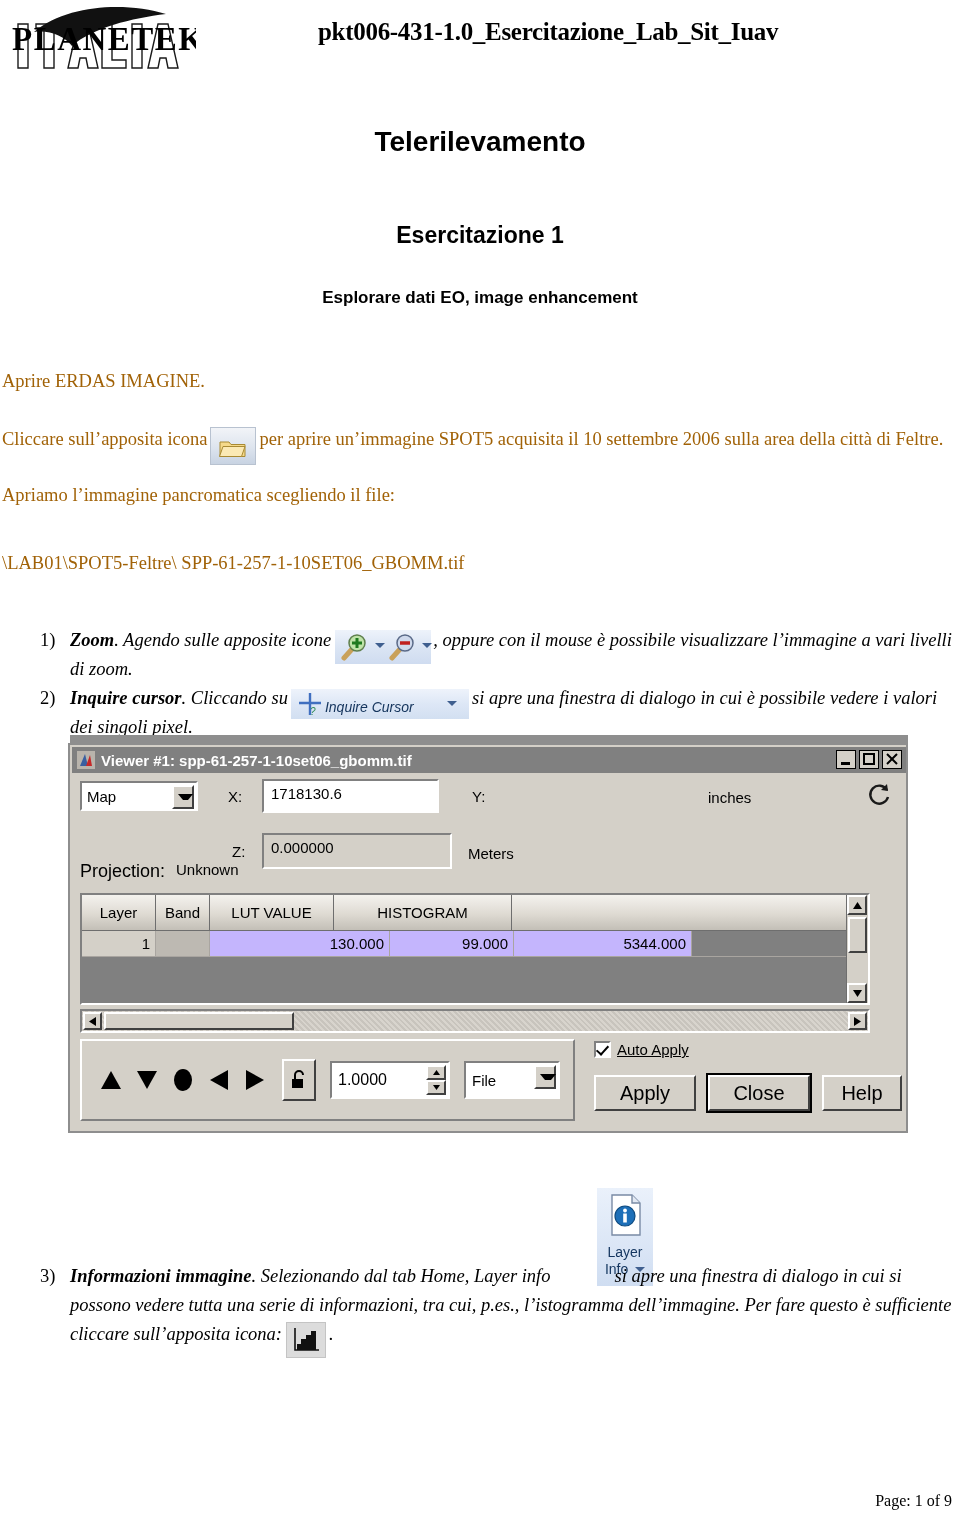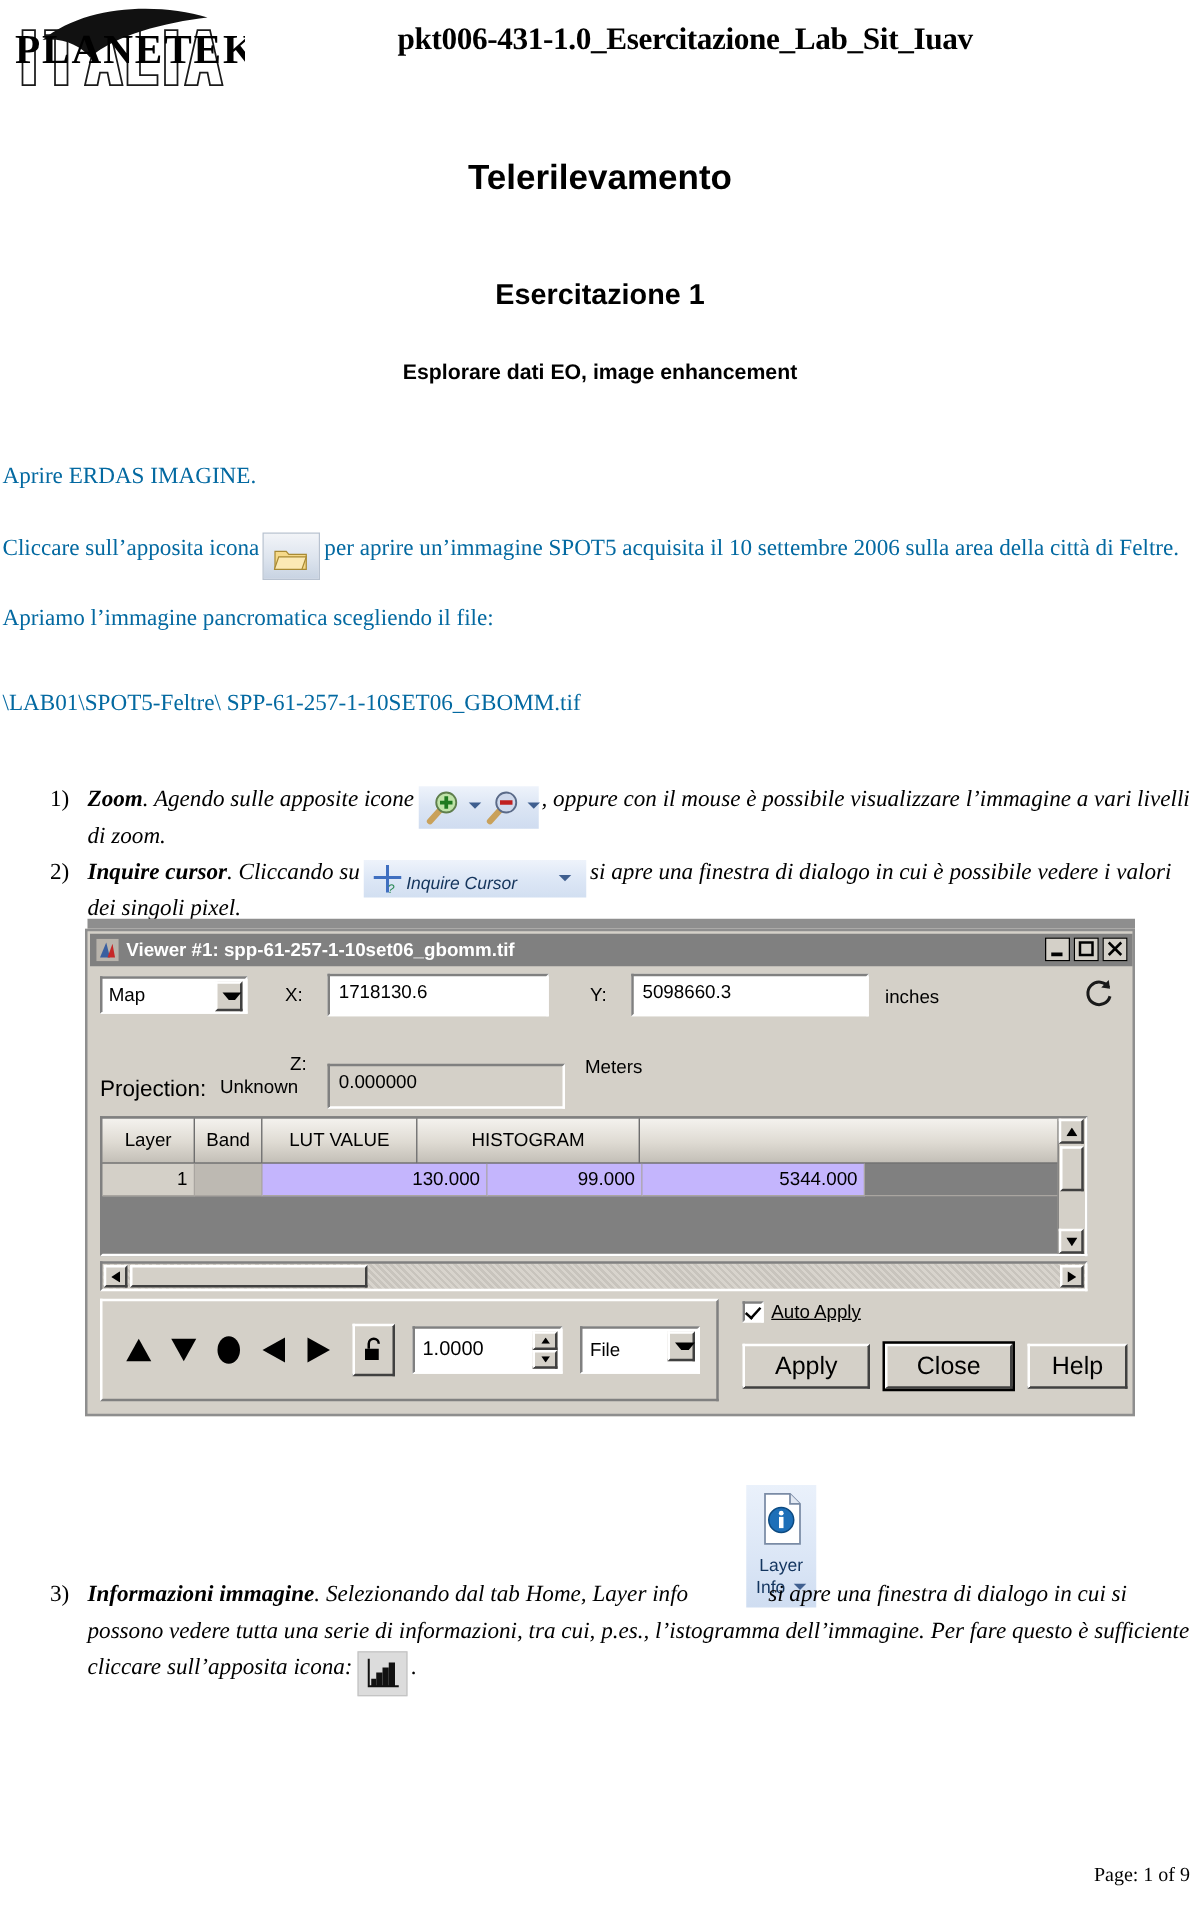--- a/index.html
+++ b/index.html
@@ -65,21 +65,21 @@
     font-weight: bold;
     font-size: 17px;
   }
 
   
   .para {
     position: absolute;
     font-family: "Liberation Serif", serif;
     font-size: 18.5px;
     line-height: 30px;
-    color: #0369a1;
+    color: #a16207;
   }
   .p-open     { top: 366px; left: 2px; width: 500px; }
   .p-click    { top: 424px; left: 2px; width: 956px; }
   .p-apriamo  { top: 480px; left: 2px; width: 700px; }
   .p-path     { top: 548px; left: 2px; width: 700px; }
 
   
   .inline-icon {
     display: inline-block;
     vertical-align: middle;
@@ -277,21 +277,20 @@
   }
   .field-gray {
     position: absolute;
     background:#d4d0c8;
     border: 2px solid;
     border-color:#808080 #ffffff #ffffff #808080;
     box-sizing:border-box;
     font-size:15px;
     padding: 4px 0 0 7px;
     color:#000;
-    margin-top:18px;
   }
   .refresh-ico {
     position:absolute; right: 14px; top: 36px;
     width: 26px; height: 28px;
   }
 
   .proj-row { position:absolute; left:10px; top:116px; font-size:18px; }
   .proj-val { position:absolute; left:106px; top:116px; font-size:15px; }
 
   
@@ -555,21 +554,20 @@
   <div class="coord-row">
     <div class="sel-map">
       <span>Map</span>
       <span class="sel-arrow">
           <span class="tri-d"></span>
         </span>
     </div>
     <span class="lbl" style="left:148px; top:7px;">X:</span>
     <div class="field" style="left:182px; top:-2px; width:177px; height:34px;">1718130.6</div>
     <span class="lbl" style="left:392px; top:7px;">Y:</span>
-    <div class="field" style="left:425px; top:-2px; width:190px; height:34px;">5098660.3</div>
     <span class="lbl" style="left:628px; top:8px;">inches</span>
   </div>
 
   <span class="lbl" style="left:162px; top:98px;">Z:</span>
   <div class="field-gray" style="left:192px; top:88px; width:190px; height:36px;">0.000000</div>
   <span class="lbl" style="left:398px; top:100px;">Meters</span>
 
   <span class="refresh-ico">
     <svg width="26" height="28" viewBox="0 0 26 28" xmlns="http://www.w3.org/2000/svg">
       <path d="M21 9 A9 9 0 1 0 22 16" fill="none" stroke="#1a1a1a" stroke-width="2.4"></path>

